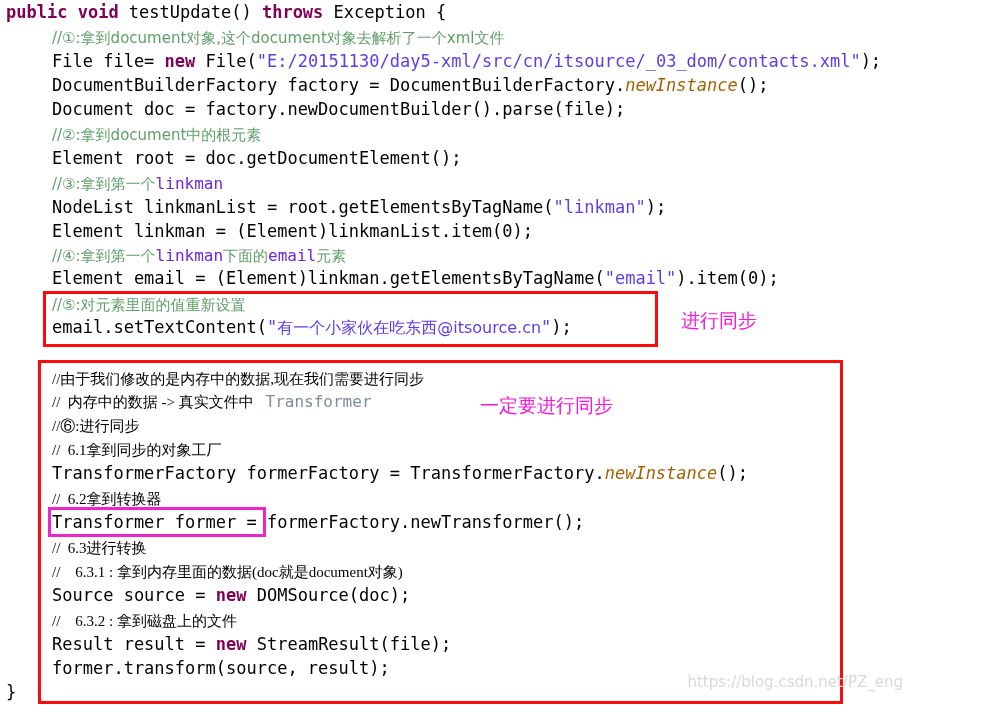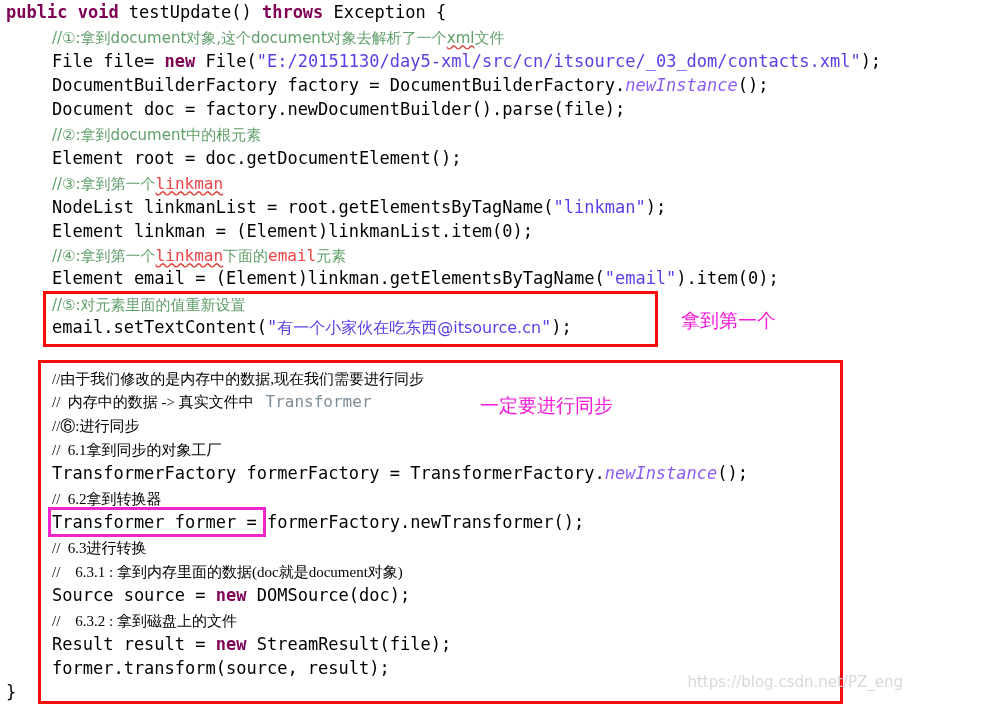--- a/index.html
+++ b/index.html
@@ -34,45 +34,44 @@
     color: #000000;
   }
   .ind0 { padding-left: 6px; }
   .ind1 { padding-left: 52px; }
 
   
   .kw      { color: #7f0055; font-weight: bold; }
   .plain   { color: #000000; }
   .str     { color: #5b3ee8; }
   .str-cn  { color: #5b3ee8; font-family: "DejaVu Sans", "Liberation Sans", sans-serif; font-size: 16px; }
-  .ital    { color: #8b5cf6; font-style: italic; }
+  .ital    { color: #a16207; font-style: italic; }
   .cmt {
     color: #5f9e68;
     font-family: "DejaVu Sans", "Liberation Sans", sans-serif;
     font-size: 15px;
   }
   .cmt-mono {
-    color: #ef4444;
+    color: #6d28d9;
     font-family: "DejaVu Sans Mono", "Liberation Mono", monospace;
     font-size: 16px;
   }
   .cmt-gray {
     color: #000000;
     font-family: Liberation Serif, serif;
     font-size: 15px;
   }
   .cmt-gray-mono {
     color: #7f8d97;
     font-family: "DejaVu Sans Mono", "Liberation Mono", monospace;
     font-size: 16px;
     margin-left: 8px;
   }
   
   .squig {
-    text-decoration: underline;
     text-decoration-color: #e04a3f;
     text-decoration-style: wavy;
     text-decoration-skip-ink: none;
   }
   .squig-plain {
     border-bottom: 2px solid #fca5a5;
   }
 
   
   .redbox {
@@ -166,19 +165,19 @@
   <div class="line ind1" style="top:656px;"><span class="plain">former.transform(source, result);</span></div>
 
   <div class="line ind0" style="top:680px;"><span class="plain">}</span></div>
 
   <div class="redbox" style="left:43px; top:291px; width:615px; height:56px;"></div>
 
   <div class="redbox" style="left:38px; top:360px; width:805px; height:344px;"></div>
 
   <div class="magentabox" style="left:48px; top:507px; width:218px; height:30px;"></div>
 
-  <div class="annot" style="left:681px; top:308px;">拿到第一个</div>
+  <div class="annot" style="left:681px; top:308px;">进行同步</div>
 
   <div class="annot" style="left:480px; top:393px;">一定要进行同步</div>
 
   <div class="watermark">https://blog.csdn.net/PZ_eng</div>
 
 </div>
 
 </body></html>

